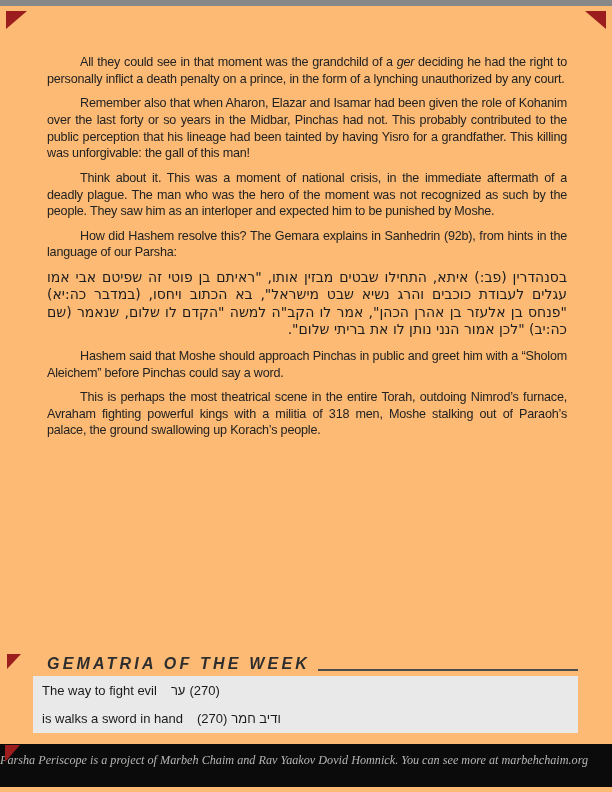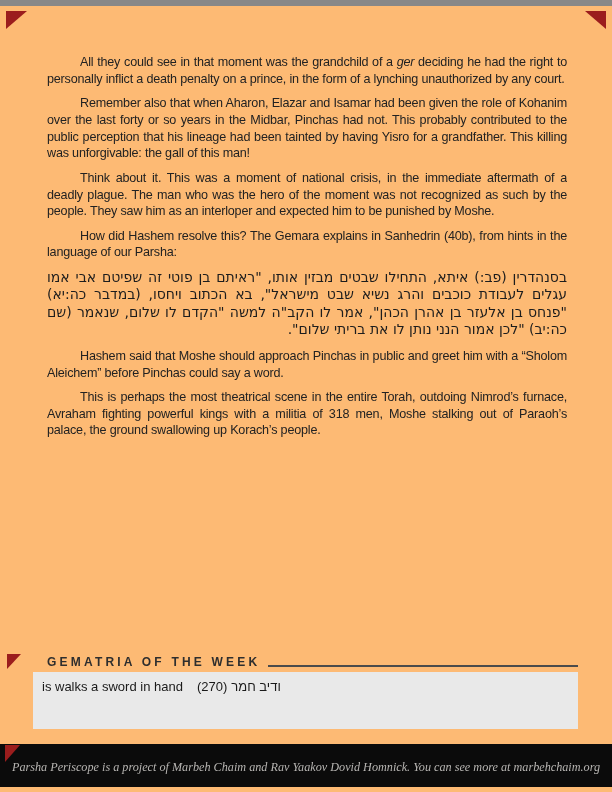--- a/index.html
+++ b/index.html
@@ -33,76 +33,77 @@
     margin:2px 0 9px 0;
     font-family:"DejaVu Sans",sans-serif;
     font-size:14px;line-height:17.5px;
     text-align:justify;
     color:#1d1d1d;
   }
 
   .gematria{position:absolute;left:0;top:649px;width:612px;}
   .gema-head-row{display:flex;align-items:flex-end;margin:0 34px 0 47px;}
   .gema-title{
-    font-size:12px;font-weight:bold;letter-spacing:3.2px;
+    font-size:16px;font-weight:bold;letter-spacing:3.2px;
     color:#2e2e2e;white-space:nowrap;
     font-family:"Liberation Sans",sans-serif;
+    font-style:italic;
   }
   .gema-rule{flex:1;border-bottom:2px solid #4b4b4b;margin:0 0 2px 8px;}
   .gema-box{
     margin:3px 0 0 33px;width:545px;height:57px;box-sizing:border-box;
     padding:7px 0 0 9px;
   }
   .gema-line{
     font-family:"Liberation Sans","DejaVu Sans",sans-serif;
     font-size:13px;line-height:15px;color:#1a1a1a;
     margin-bottom:13px;white-space:nowrap;
   }
   .gema-line .gl-en{margin-right:14px;}
   .gema-line .gl-tok{margin-right:4px;}
   .gema-line bdo{unicode-bidi:bidi-override;}
 
   .footer{
     position:absolute;left:0;top:738px;width:612px;height:43px;
-    text-align:center;
     font-family:"Liberation Serif",serif;font-style:italic;
     font-size:12.2px;line-height:15.5px;
-    padding-top:16px;box-sizing:border-box;
+    padding-top:9px;box-sizing:border-box;
   }
 </style>
 </head>
 <body>
 
 <div class="page">
 
   <div class="tri tri-tl" style="background: rgb(155, 29, 29);"></div>
   <div class="tri tri-tr" style="background: rgb(155, 29, 29);"></div>
   <div class="tri tri-ml" style="background: rgb(155, 29, 29);"></div>
   <div class="tri tri-bl" style="background: rgb(155, 29, 29);"></div>
 
   <main class="content">
     <div id="paras-before">
         <p class="para"><span>All they could see in that moment was the grandchild of a </span><span class="it">ger</span><span> deciding he had the right to personally inflict a death penalty on a prince, in the form of a lynching unauthorized by any court.</span></p>
         <p class="para"><span>Remember also that when Aharon, Elazar and Isamar had been given the role of Kohanim over the last forty or so years in the Midbar, Pinchas had not. This probably contributed to the public perception that his lineage had been tainted by having Yisro for a grandfather. This killing was unforgivable: the gall of this man!</span></p>
         <p class="para"><span>Think about it. This was a moment of national crisis, in the immediate aftermath of a deadly plague. The man who was the hero of the moment was not recognized as such by the people. They saw him as an interloper and expected him to be punished by Moshe.</span></p>
-        <p class="para"><span>How did Hashem resolve this? The Gemara explains in Sanhedrin (40b), from hints in the language of our Parsha:</span></p>
+        <p class="para"><span>How did Hashem resolve this? The Gemara explains in Sanhedrin (92b), from hints in the language of our Parsha:</span></p>
       </div>
     <p class="heb" dir="rtl">בסנהדרין (פב:) איתא, התחילו שבטים מבזין אותו, "ראיתם בן פוטי זה שפיטם אבי אמו עגלים לעבודת כוכבים והרג נשיא שבט מישראל", בא הכתוב ויחסו, (במדבר כה:יא) "פנחס בן אלעזר בן אהרן הכהן", אמר לו הקב"ה למשה "הקדם לו שלום, שנאמר (שם כה:יב) "לכן אמור הנני נותן לו את בריתי שלום".</p>
     <div id="paras-after">
         <p class="para"><span>Hashem said that Moshe should approach Pinchas in public and greet him with a “Sholom Aleichem” before Pinchas could say a word.</span></p>
         <p class="para"><span>This is perhaps the most theatrical scene in the entire Torah, outdoing Nimrod’s furnace, Avraham fighting powerful kings with a militia of 318 men, Moshe stalking out of Paraoh’s palace, the ground swallowing up Korach’s people.</span></p>
       </div>
   </main>
 
   <section class="gematria">
     <div class="gema-head-row">
       <span class="gema-title">GEMATRIA OF THE WEEK</span>
       <span class="gema-rule"></span>
     </div>
     <div class="gema-box" id="gema-box" style="background: rgb(233, 233, 233);">
+        <div class="gema-line"><span class="gl-en">The way to fight evil</span><bdo dir="ltr" class="gl-tok">רע</bdo><span class="gl-tok">(270)</span></div>
         <div class="gema-line"><span class="gl-en">is walks a sword in hand</span><span class="gl-tok">(270)</span><bdo dir="ltr" class="gl-tok">רמח בידו</bdo></div>
       </div>
   </section>
 
   <footer class="footer" style="background: rgb(11, 11, 11); color: rgb(183, 181, 178);">
     <div>Parsha Periscope is a project of Marbeh Chaim and Rav Yaakov Dovid Homnick. You can see more at marbehchaim.org</div>
   </footer>
 
 </div>
 

